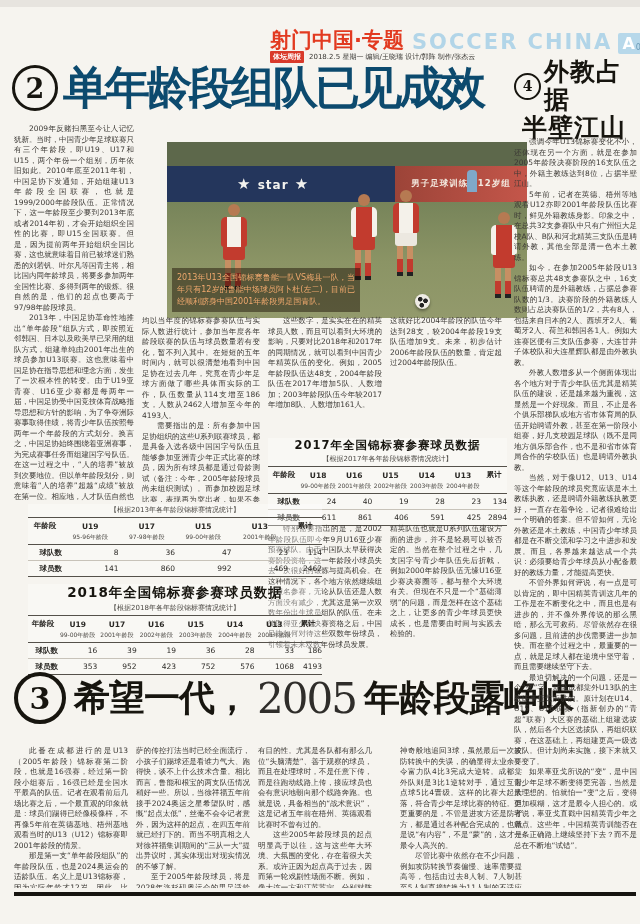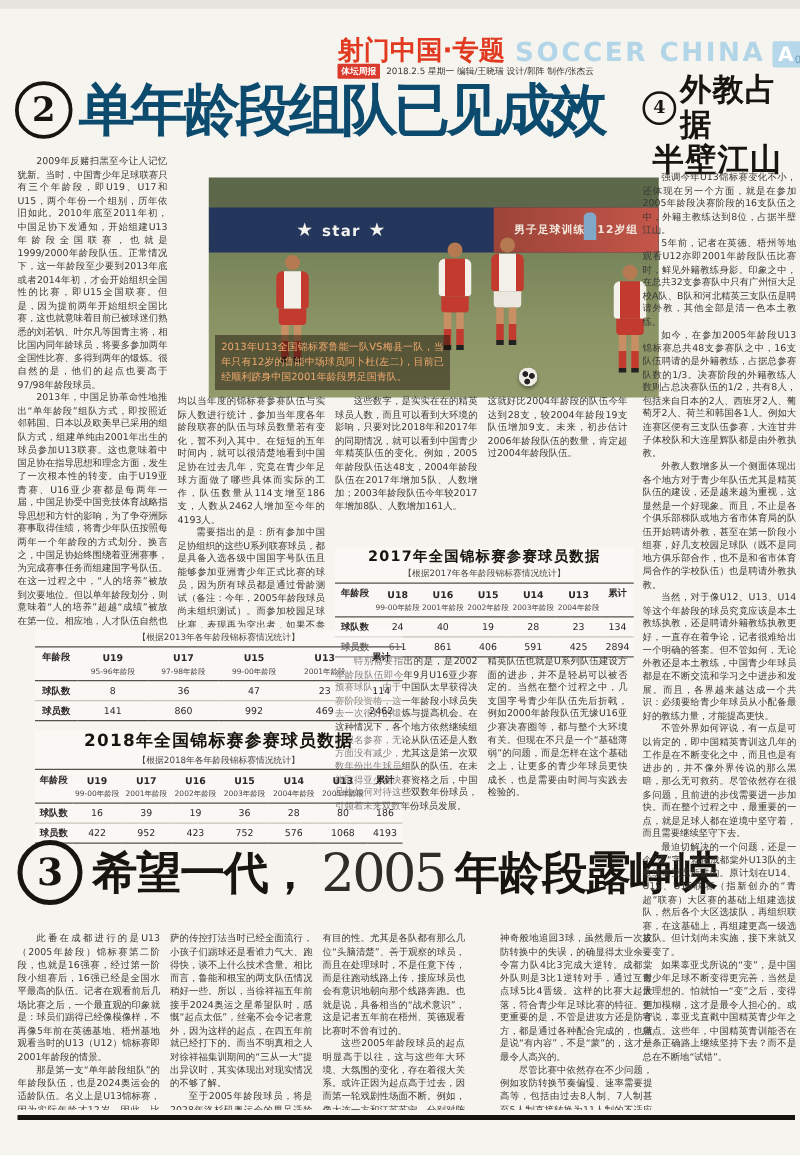--- a/index.html
+++ b/index.html
@@ -67,21 +67,21 @@
                  color:#efa86d;font-size:8px;line-height:1.5;padding:4px 5px;text-align:justify;}
 
   
   .data-table{position:absolute;background:rgba(255,255,255,.35);}
   .dt-title{text-align:center;font-weight:900;color:#17150f;letter-spacing:1px;}
   .dt-sub{text-align:center;font-size:7px;color:#4a4742;padding:1px 0 2px;border-bottom:1px solid #55514a;}
   .data-table table{width:100%;border-collapse:collapse;table-layout:fixed;}
   .data-table th,.data-table td{text-align:center;padding:1px 0;}
   .dt-h1 th{font-size:7.5px;font-weight:bold;color:#2c2a26;padding-top:3px;}
   .dt-h2 th{font-size:6px;font-weight:normal;color:#4a4742;border-bottom:1px solid #55514a;padding-bottom:2px;}
-  .data-table tbody td{font-size:7.5px;color:#2c2a26;border-bottom:1px solid #c8c3b9;padding:2.5px 0;}
+  .data-table tbody td{font-size:7.5px;color:#2c2a26;border-bottom:1px solid #c8c3b9;padding:2.5px 0;text-align:right;}
   .data-table tbody tr:last-child td{border-bottom:1px solid #55514a;}
   .dt-lab{font-weight:bold;}
   .t-big .dt-title{font-size:13.5px;}
   .t-small .dt-title{font-size:11.5px;}
 
   .bottomrule{position:absolute;left:14px;top:892px;width:622px;height:4px;background:#161410;}
 </style>
 </head>
 <body>
 
@@ -304,26 +304,26 @@
         </tr>
       </thead>
       <tbody>
         <tr>
           <td class="dt-lab">球队数</td>
           <td>16</td>
             <td>39</td>
           <td>19</td>
             <td>36</td>
           <td>28</td>
-            <td>80</td>
+            <td>33</td>
           <td>186</td>
         </tr>
         <tr>
           <td class="dt-lab">球员数</td>
-          <td>422</td>
+          <td>353</td>
             <td>952</td>
           <td>423</td>
             <td>752</td>
           <td>576</td>
             <td>1068</td>
           <td>4193</td>
         </tr>
       </tbody>
     </table>
   </div>

